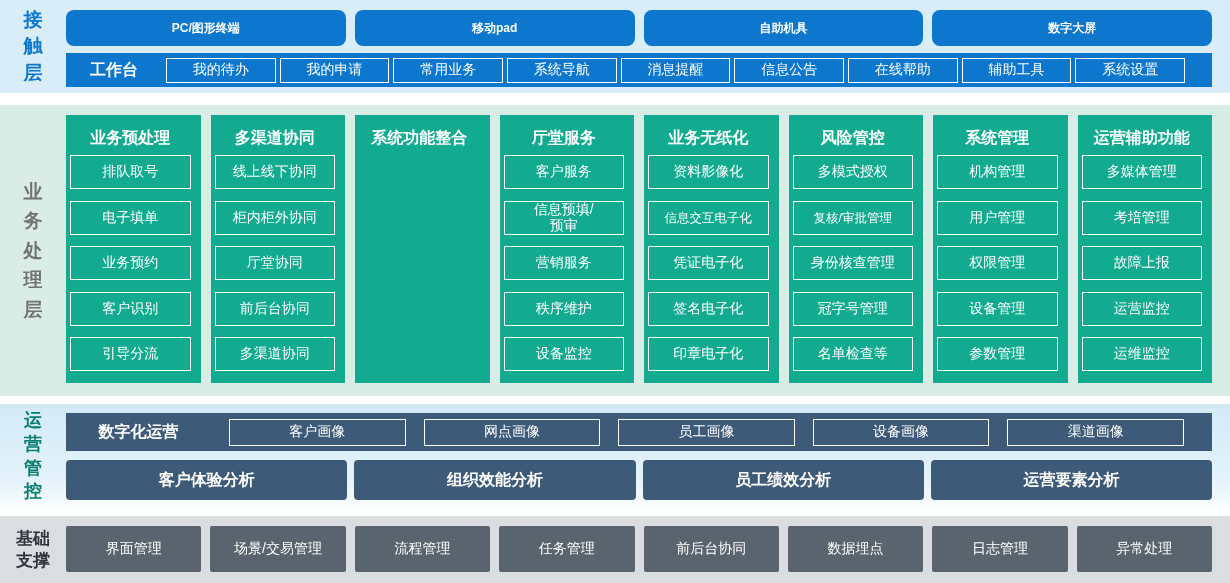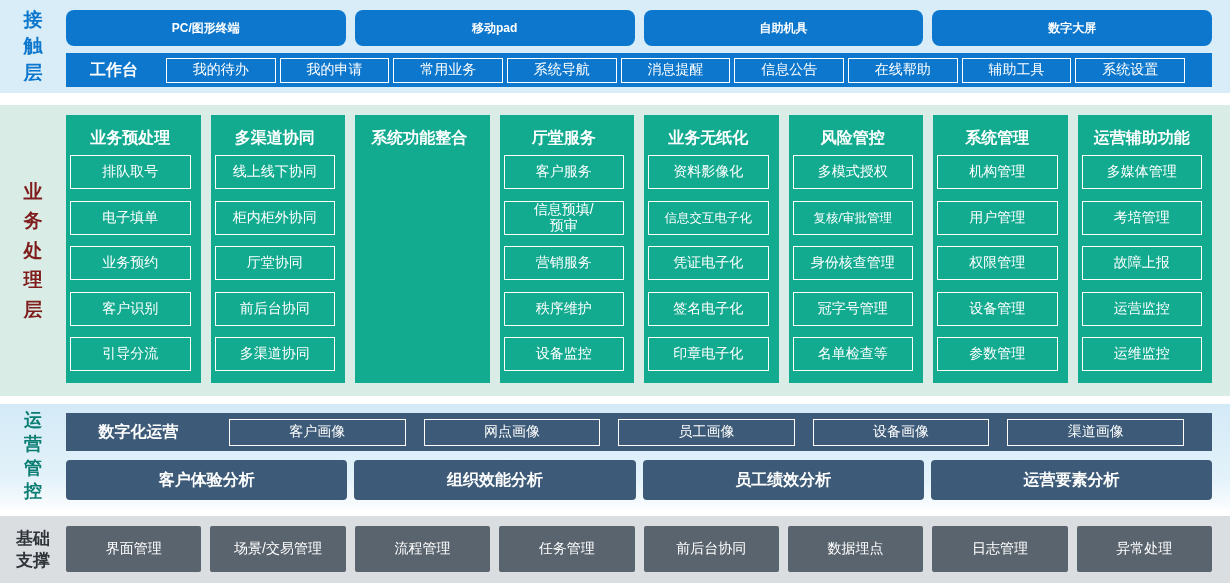--- a/index.html
+++ b/index.html
@@ -19,21 +19,21 @@
   .terminal { flex:1; background:#0d77cd; border-radius:8px; color:#fff; font-weight:bold;
               font-size:12px; display:flex; align-items:center; justify-content:center; }
   .workbench { margin-top:7px; height:34px; background:#0d77cd; display:flex;
                align-items:center; padding-right:27px; gap:4px; }
   .wb-label { width:96px; flex:0 0 96px; text-align:center; color:#fff; font-weight:bold; font-size:16px; }
   .wb-item { flex:1; height:25px; border:1px solid #fff; color:#fff; font-size:14px;
              display:flex; align-items:center; justify-content:center; }
 
   
   .band2 { height:291px; background:#d9ece5; margin-top:12px; }
-  .band2 .vlabel { font-size:19px; color:#7f1d1d; line-height:1.55; }
+  .band2 .vlabel { font-size:19px; color:#737373; line-height:1.55; }
   .cols { display:flex; gap:10px; padding-top:10px; }
   .col { flex:1; height:268px; background:#12ab90; padding:8px 10px 12px 4px;
          display:flex; flex-direction:column; }
   .col-title { color:#fff; font-weight:bold; font-size:16px; text-align:center;
                height:32px; line-height:30px; flex:0 0 32px; }
   .col-items { flex:1; display:flex; flex-direction:column; justify-content:space-between; }
   .col-item { height:34px; border:1px solid #fff; color:#fff; font-size:14px; line-height:1.12;
               display:flex; align-items:center; justify-content:center; text-align:center;
               white-space:pre-line; }
   .col-item.sm { font-size:12.5px; }

